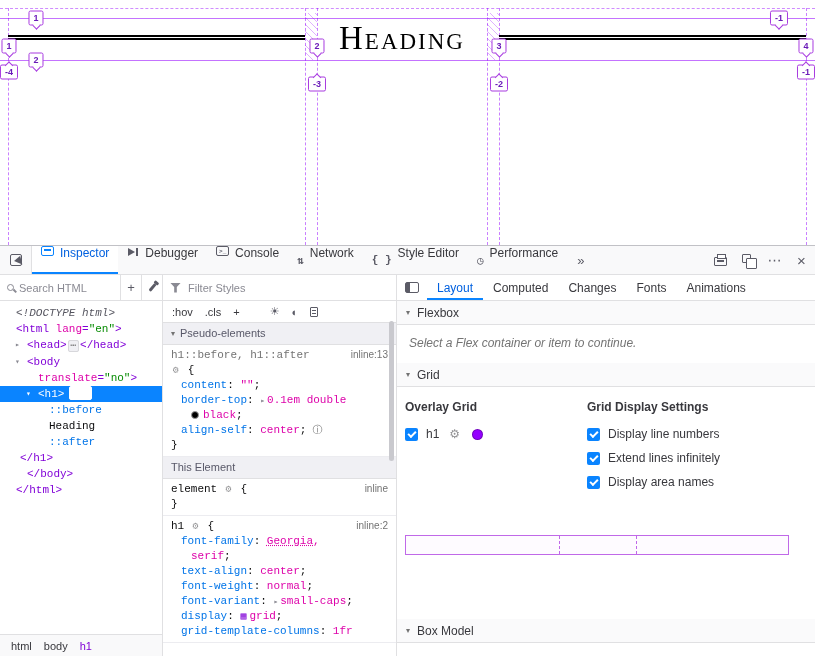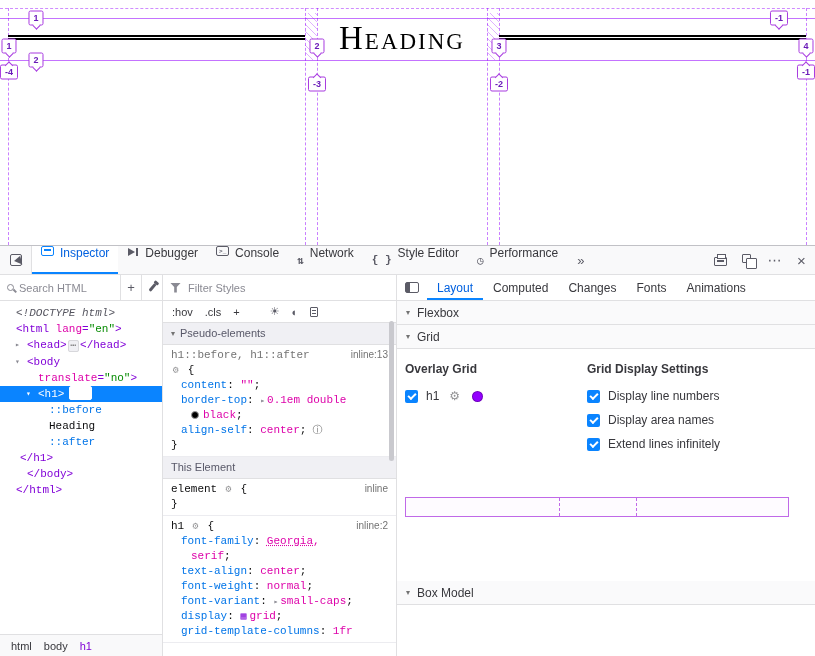--- a/index.html
+++ b/index.html
@@ -347,20 +347,21 @@
             <span class="side-tab">Changes</span>
             <span class="side-tab">Fonts</span>
             <span class="side-tab">Animations</span>
           </div>
       </div>
       <div class="layout-scroll">
         <div class="acc-header">
           <span class="acc-arrow">▾</span>
           <span>Flexbox</span>
         </div>
+        <div class="flex-message">Select a Flex container or item to continue.</div>
         <div class="acc-header">
           <span class="acc-arrow">▾</span>
           <span>Grid</span>
         </div>
         <div class="grid-body">
           <div class="grid-cols">
             <div class="gcol-left">
               <div class="gcol-title">Overlay Grid</div>
               <div class="cb-row">
                 <span class="cb checked"></span>
@@ -371,25 +372,25 @@
             </div>
             <div class="gcol-right">
               <div class="gcol-title">Grid Display Settings</div>
               <div>
                   <div class="cb-row">
                     <span class="cb checked"></span>
                     <span class="cb-label">Display line numbers</span>
                   </div>
                   <div class="cb-row">
                     <span class="cb checked"></span>
-                    <span class="cb-label">Display area names</span>
+                    <span class="cb-label">Extend lines infinitely</span>
                   </div>
                   <div class="cb-row">
                     <span class="cb checked"></span>
-                    <span class="cb-label">Extend lines infinitely</span>
+                    <span class="cb-label">Display area names</span>
                   </div>
                 </div>
             </div>
           </div>
           <div class="grid-preview"></div>
         </div>
         <div class="acc-header">
           <span class="acc-arrow">▾</span>
           <span>Box Model</span>
         </div>

